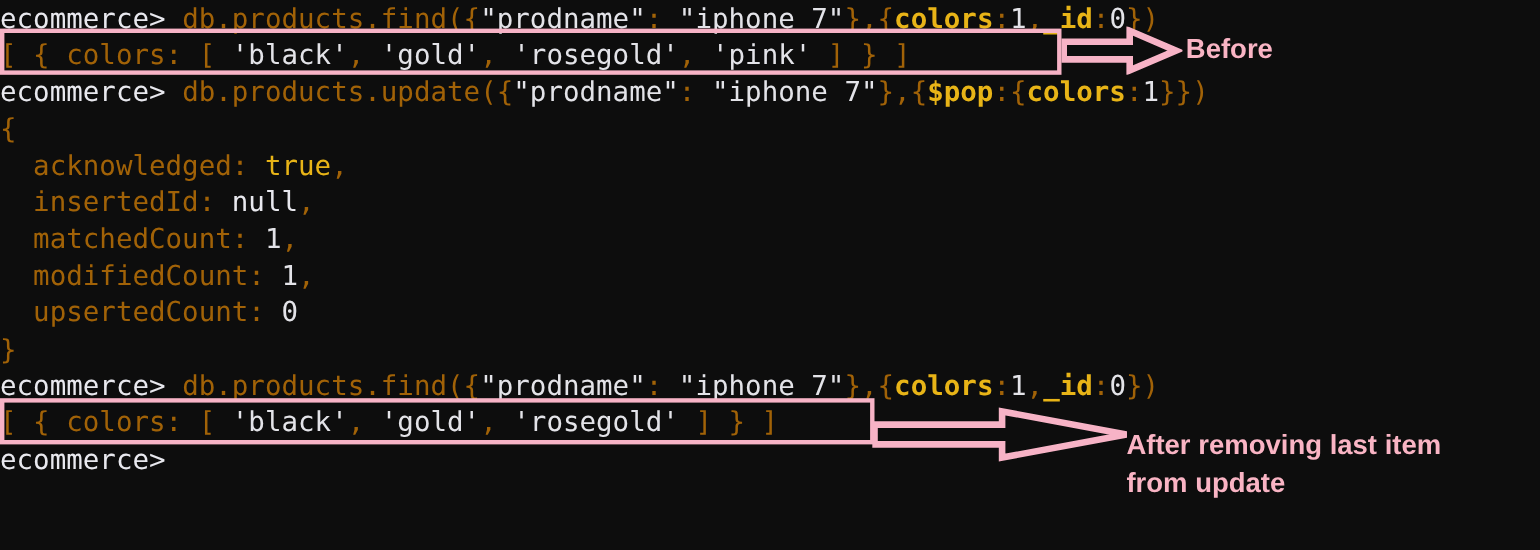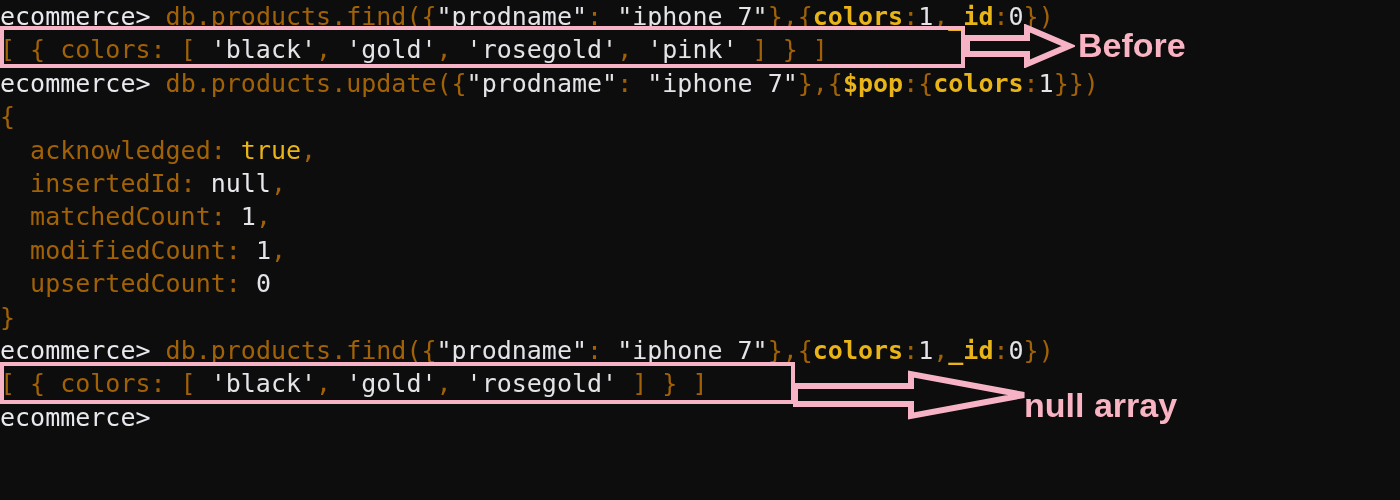--- a/index.html
+++ b/index.html
@@ -55,21 +55,21 @@
   .arrow {
     position: absolute;
     pointer-events: none;
   }
 
   
   .annot {
     position: absolute;
     font-family: "Liberation Sans", "DejaVu Sans", sans-serif;
     font-weight: bold;
-    font-size: 34px;
+    font-size: 25px;
     line-height: 34px;
     color: #f9b4c4;
     white-space: pre;
   }
 </style>
 </head>
 <body>
 
 <div id="screen">
 
@@ -87,16 +87,17 @@
 
   <div class="hl-box" style="left:0px; top:362px; width:795px; height:42px;"></div>
 
   <div class="arrow" style="left:793px; top:370px; width:235px; height:50px;">
     <svg width="235" height="50" viewBox="0 0 235 50">
       <polygon points="2,16 118,16 118,4 231,25 118,46 118,34 2,34" fill="none" stroke="#f7b3c6" stroke-width="6" stroke-linejoin="miter"></polygon>
     </svg>
   </div>
 
   <div style="position:absolute; left:1024px; top:388px;">
-    <div class="annot" style="position:static;">null array</div>
+    <div class="annot" style="position:static;">After removing last item</div>
+    <div class="annot" style="position:static;">from update</div>
   </div>
 
 </div>
 
 </body></html>

